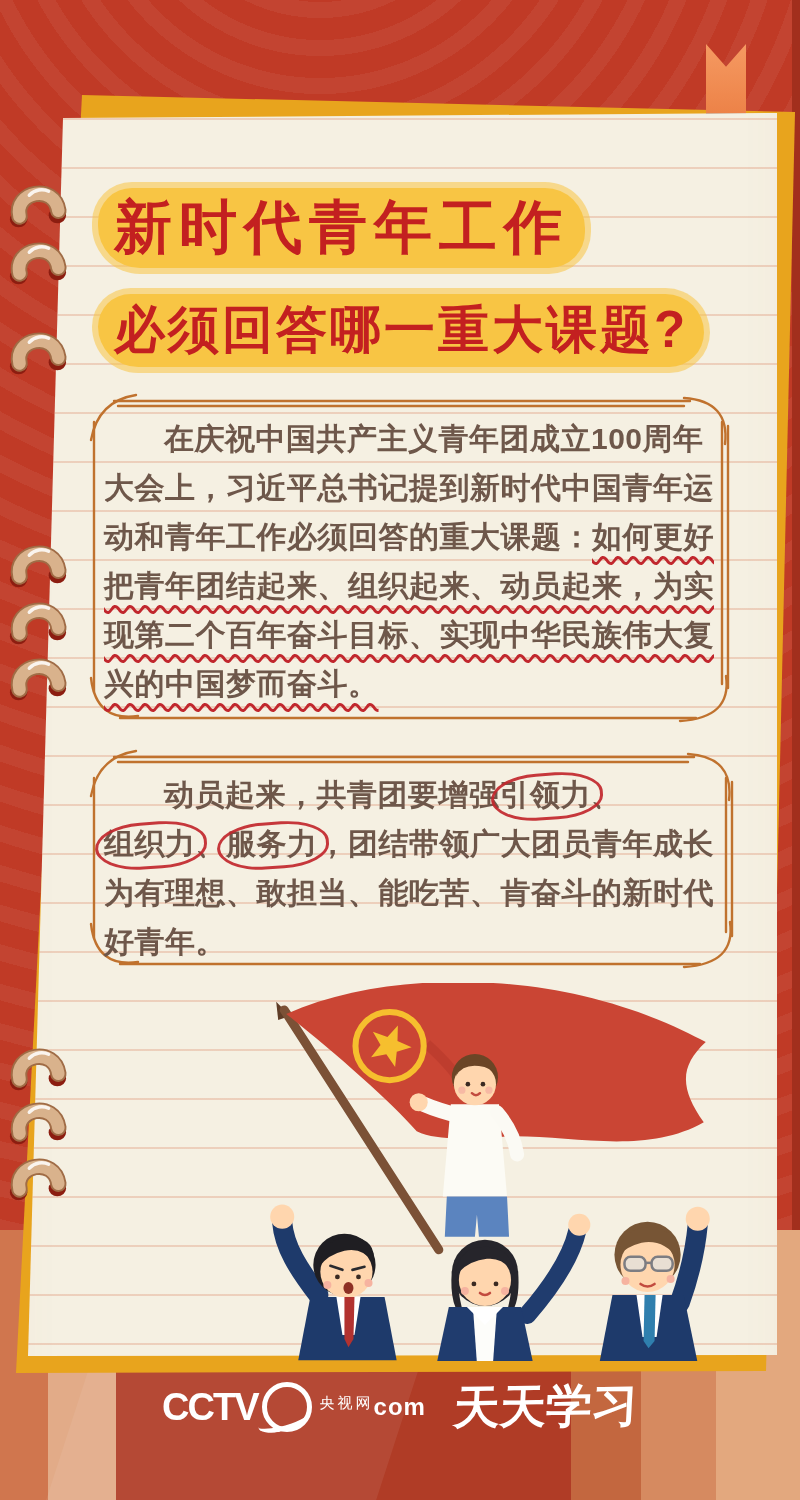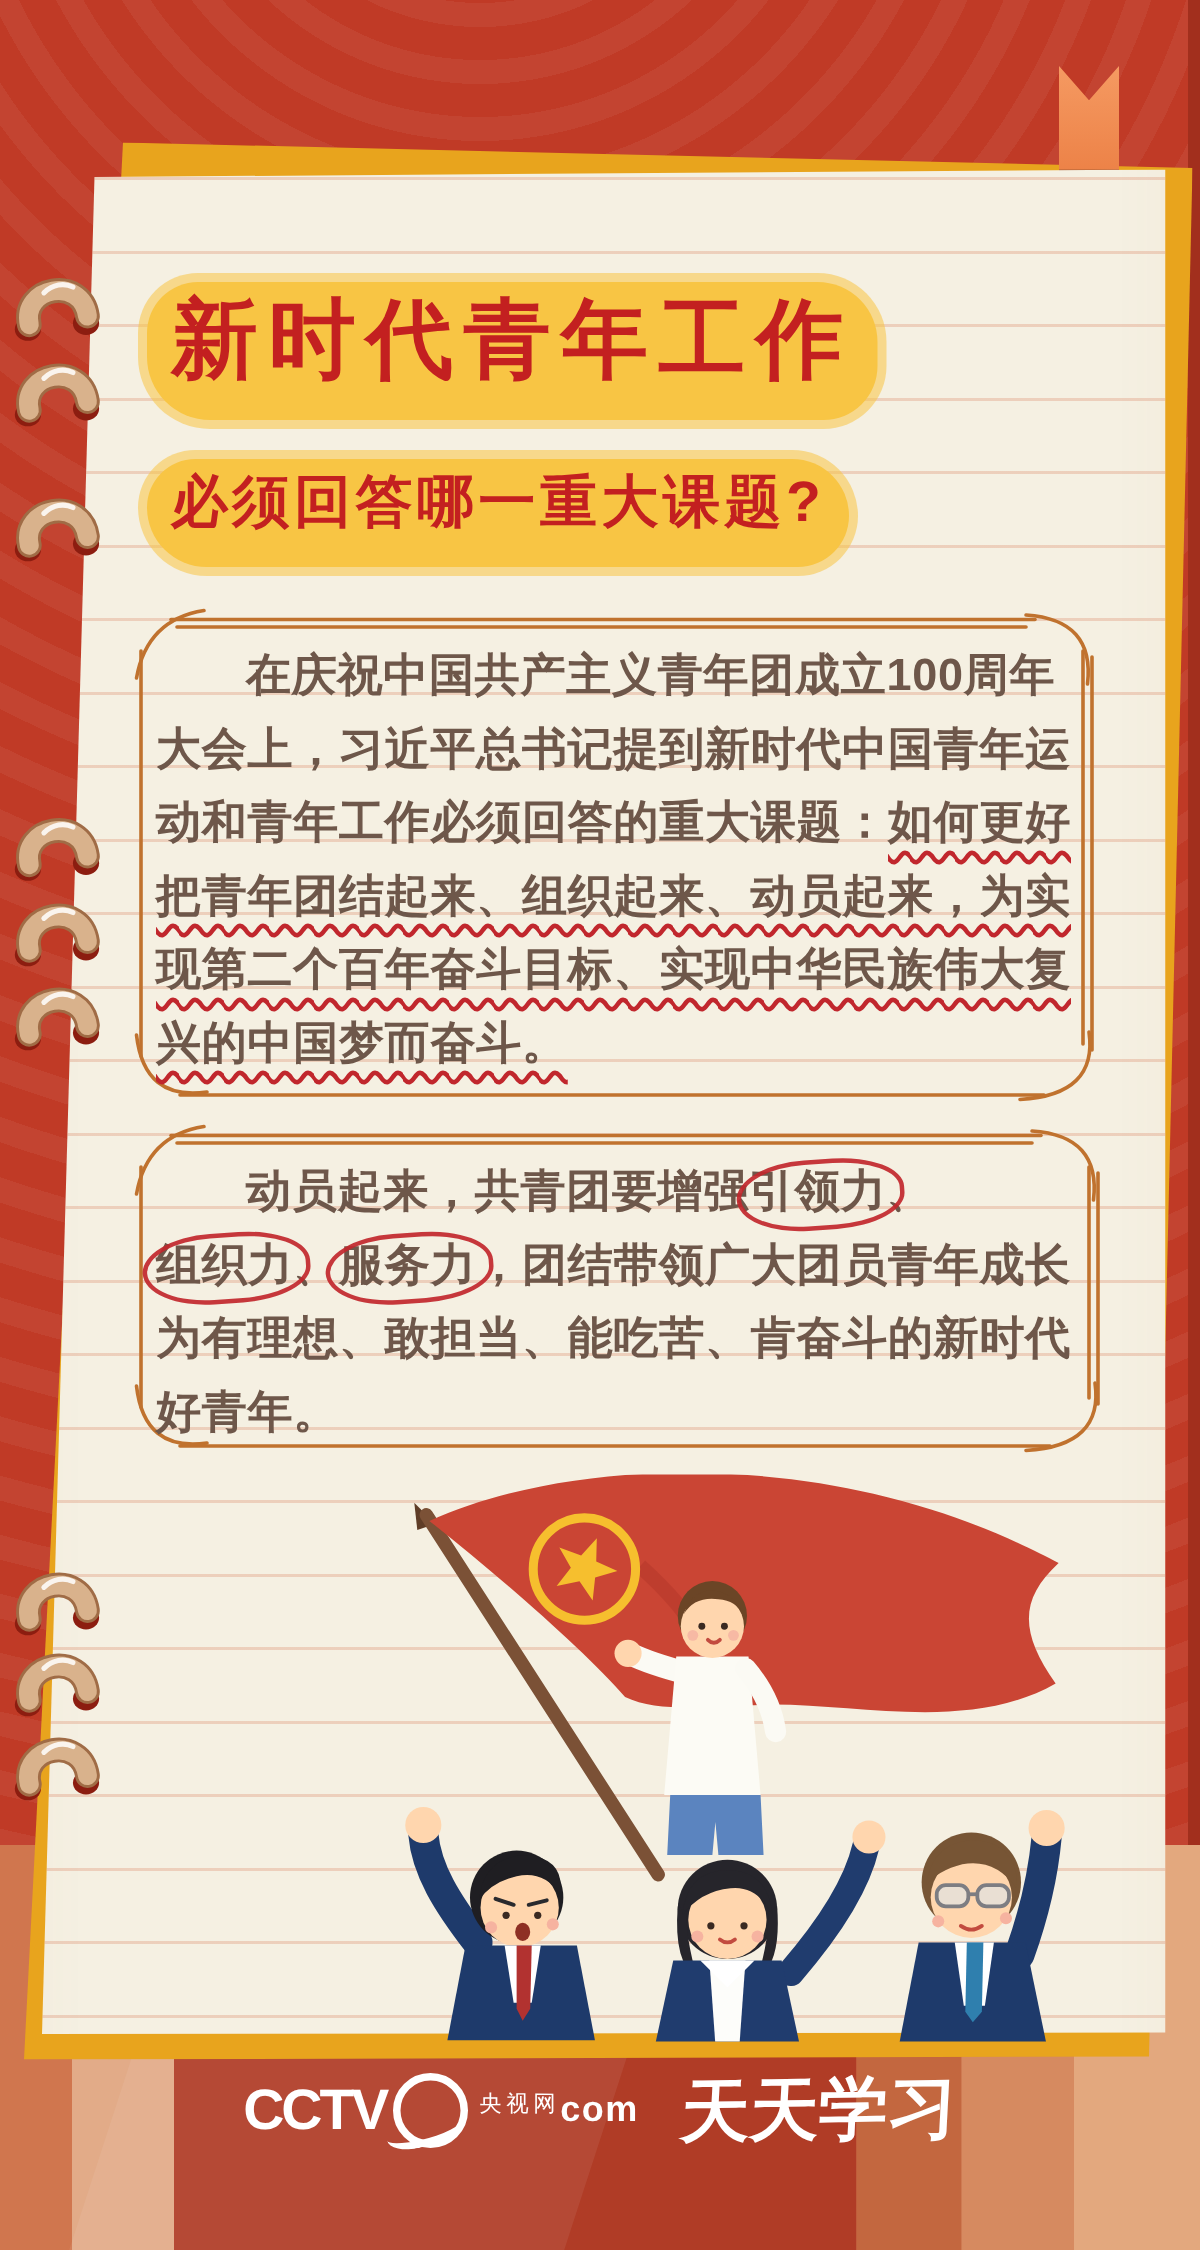--- a/index.html
+++ b/index.html
@@ -41,32 +41,32 @@
       rgba(214,123,88,.28) 47px 49px);
     background-position:0 22px;}
 
   
   .ring{position:absolute;left:6px;width:62px;height:54px;z-index:5;}
 
   
   .title{position:absolute;left:98px;top:188px;z-index:6;line-height:1;}
   .title-line{display:inline-block;font-weight:900;color:#c32020;
     background:#f8c544;border-radius:34px 40px 36px 42px;
-    padding:10px 16px 24px 16px;letter-spacing:7px;
+    padding:10px 16px 12px 16px;letter-spacing:7px;
     box-shadow:0 0 0 6px rgba(248,197,68,.55);}
   .title-line1{font-size:58px;}
-  .title-line2{font-size:38px;margin-top:26px;letter-spacing:3px;}
+  .title-line2{font-size:51px;margin-top:26px;letter-spacing:3px;}
 
   
   .pbox{position:absolute;z-index:6;}
   .pbox svg.frame{position:absolute;inset:0;width:100%;height:100%;}
   .pbox .ptext{position:relative;padding:22px 22px 0 20px;
     font-size:30px;font-weight:bold;color:#6e574a;line-height:49px;
     letter-spacing:.5px;text-indent:2em;}
-  .box1{left:84px;top:404px;width:656px;height:336px;}
+  .box1{left:84px;top:392px;width:656px;height:336px;}
   .box2{left:84px;top:748px;width:660px;height:226px;}
 
   .seg-plain{}
   .seg-wavy{text-decoration:underline;text-decoration-style:wavy;
     text-decoration-color:#c1272d;text-decoration-thickness:2.5px;
     text-underline-offset:9px;}
   .seg-circle{position:relative;white-space:nowrap;}
   .seg-circle::after{content:"";position:absolute;left:-9px;right:-11px;top:-5px;bottom:-9px;
     border:3px solid rgba(193,39,45,.92);border-radius:50% 50% 50% 50%/60% 55% 55% 60%;
     transform:rotate(-4deg);pointer-events:none;}

